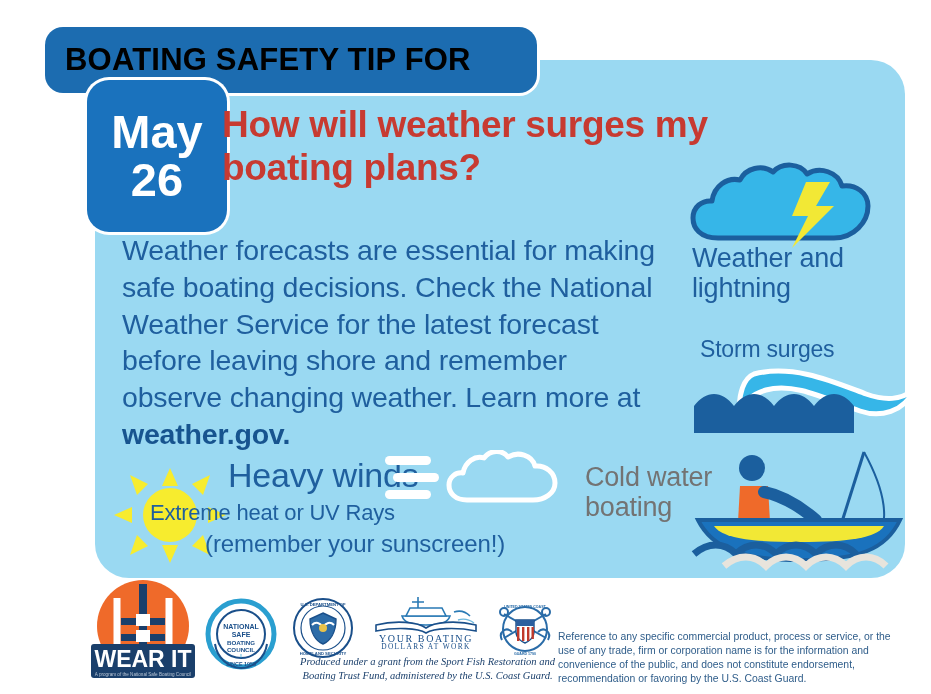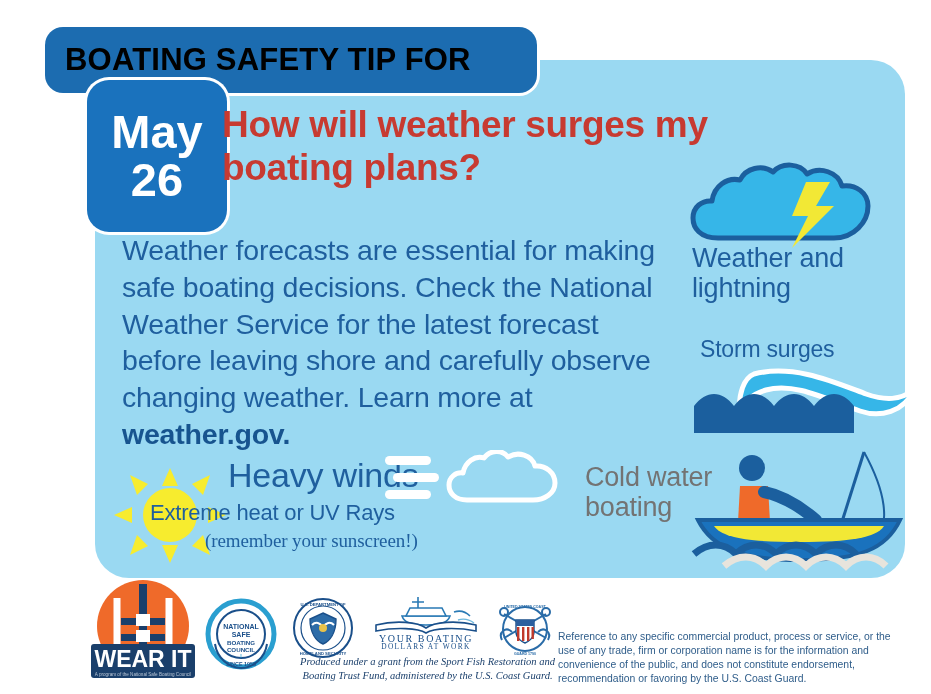--- a/index.html
+++ b/index.html
@@ -85,21 +85,21 @@
   .winds-icon{position:absolute;left:385px;top:450px;width:180px;height:58px;}
 
   
   .sun-icon{position:absolute;left:114px;top:468px;width:112px;height:95px;}
   .heat-label{
     position:absolute;left:150px;top:500px;
     color:#1f5f9e;font-size:22px;letter-spacing:-0.2px;white-space:nowrap;
   }
   .heat-sub{
     position:absolute;left:205px;top:530px;
-    color:#1f5f9e;font-size:19px;letter-spacing:-0.1px;white-space:nowrap;font-family:Liberation Serif, serif;
+    color:#1f5f9e;font-size:24px;letter-spacing:-0.1px;white-space:nowrap;
   }
 
   
   .wearit{position:absolute;left:73px;top:578px;width:140px;height:108px;}
   .seal-nsbc{position:absolute;left:203px;top:596px;width:76px;height:76px;}
   .seal-dhs{position:absolute;left:292px;top:597px;width:62px;height:62px;}
   .ybdw{position:absolute;left:362px;top:594px;width:128px;height:56px;}
   .seal-uscg{position:absolute;left:494px;top:596px;width:62px;height:62px;}
   .grant-text{
     position:absolute;left:300px;top:655px;width:255px;text-align:center;
@@ -128,21 +128,21 @@
   </div>
 
   <div class="date-box">
     <span class="date-month">May</span>
     <span class="date-day">26</span>
   </div>
 
   <div class="headline">How will weather surges my boating plans?</div>
 
   <div class="body-copy">
-    <span>Weather forecasts are essential for making safe boating decisions. Check the National Weather Service for the latest forecast before leaving shore and carefully observe changing weather. Learn more at </span><b>weather.gov.</b>
+    <span>Weather forecasts are essential for making safe boating decisions. Check the National Weather Service for the latest forecast before leaving shore and remember observe changing weather. Learn more at </span><b>weather.gov.</b>
   </div>
 
   <svg class="thunder-block" viewBox="0 0 210 90">
     <g fill="#36b6e8" stroke="#1b5f9e" stroke-width="5" stroke-linejoin="round">
       <path d="M30 78 C12 78 5 68 5 58 C5 47 14 40 24 41 C26 26 39 17 52 20
                C58 8 74 4 85 12 C94 2 112 3 119 14 C132 6 150 12 154 26
                C168 24 180 33 180 46 C180 62 166 78 146 78 Z"></path>
     </g>
     <path d="M118 22 L104 56 L120 56 L104 88 L146 46 L128 46 L142 22 Z" fill="#f2e835"></path>
   </svg>

